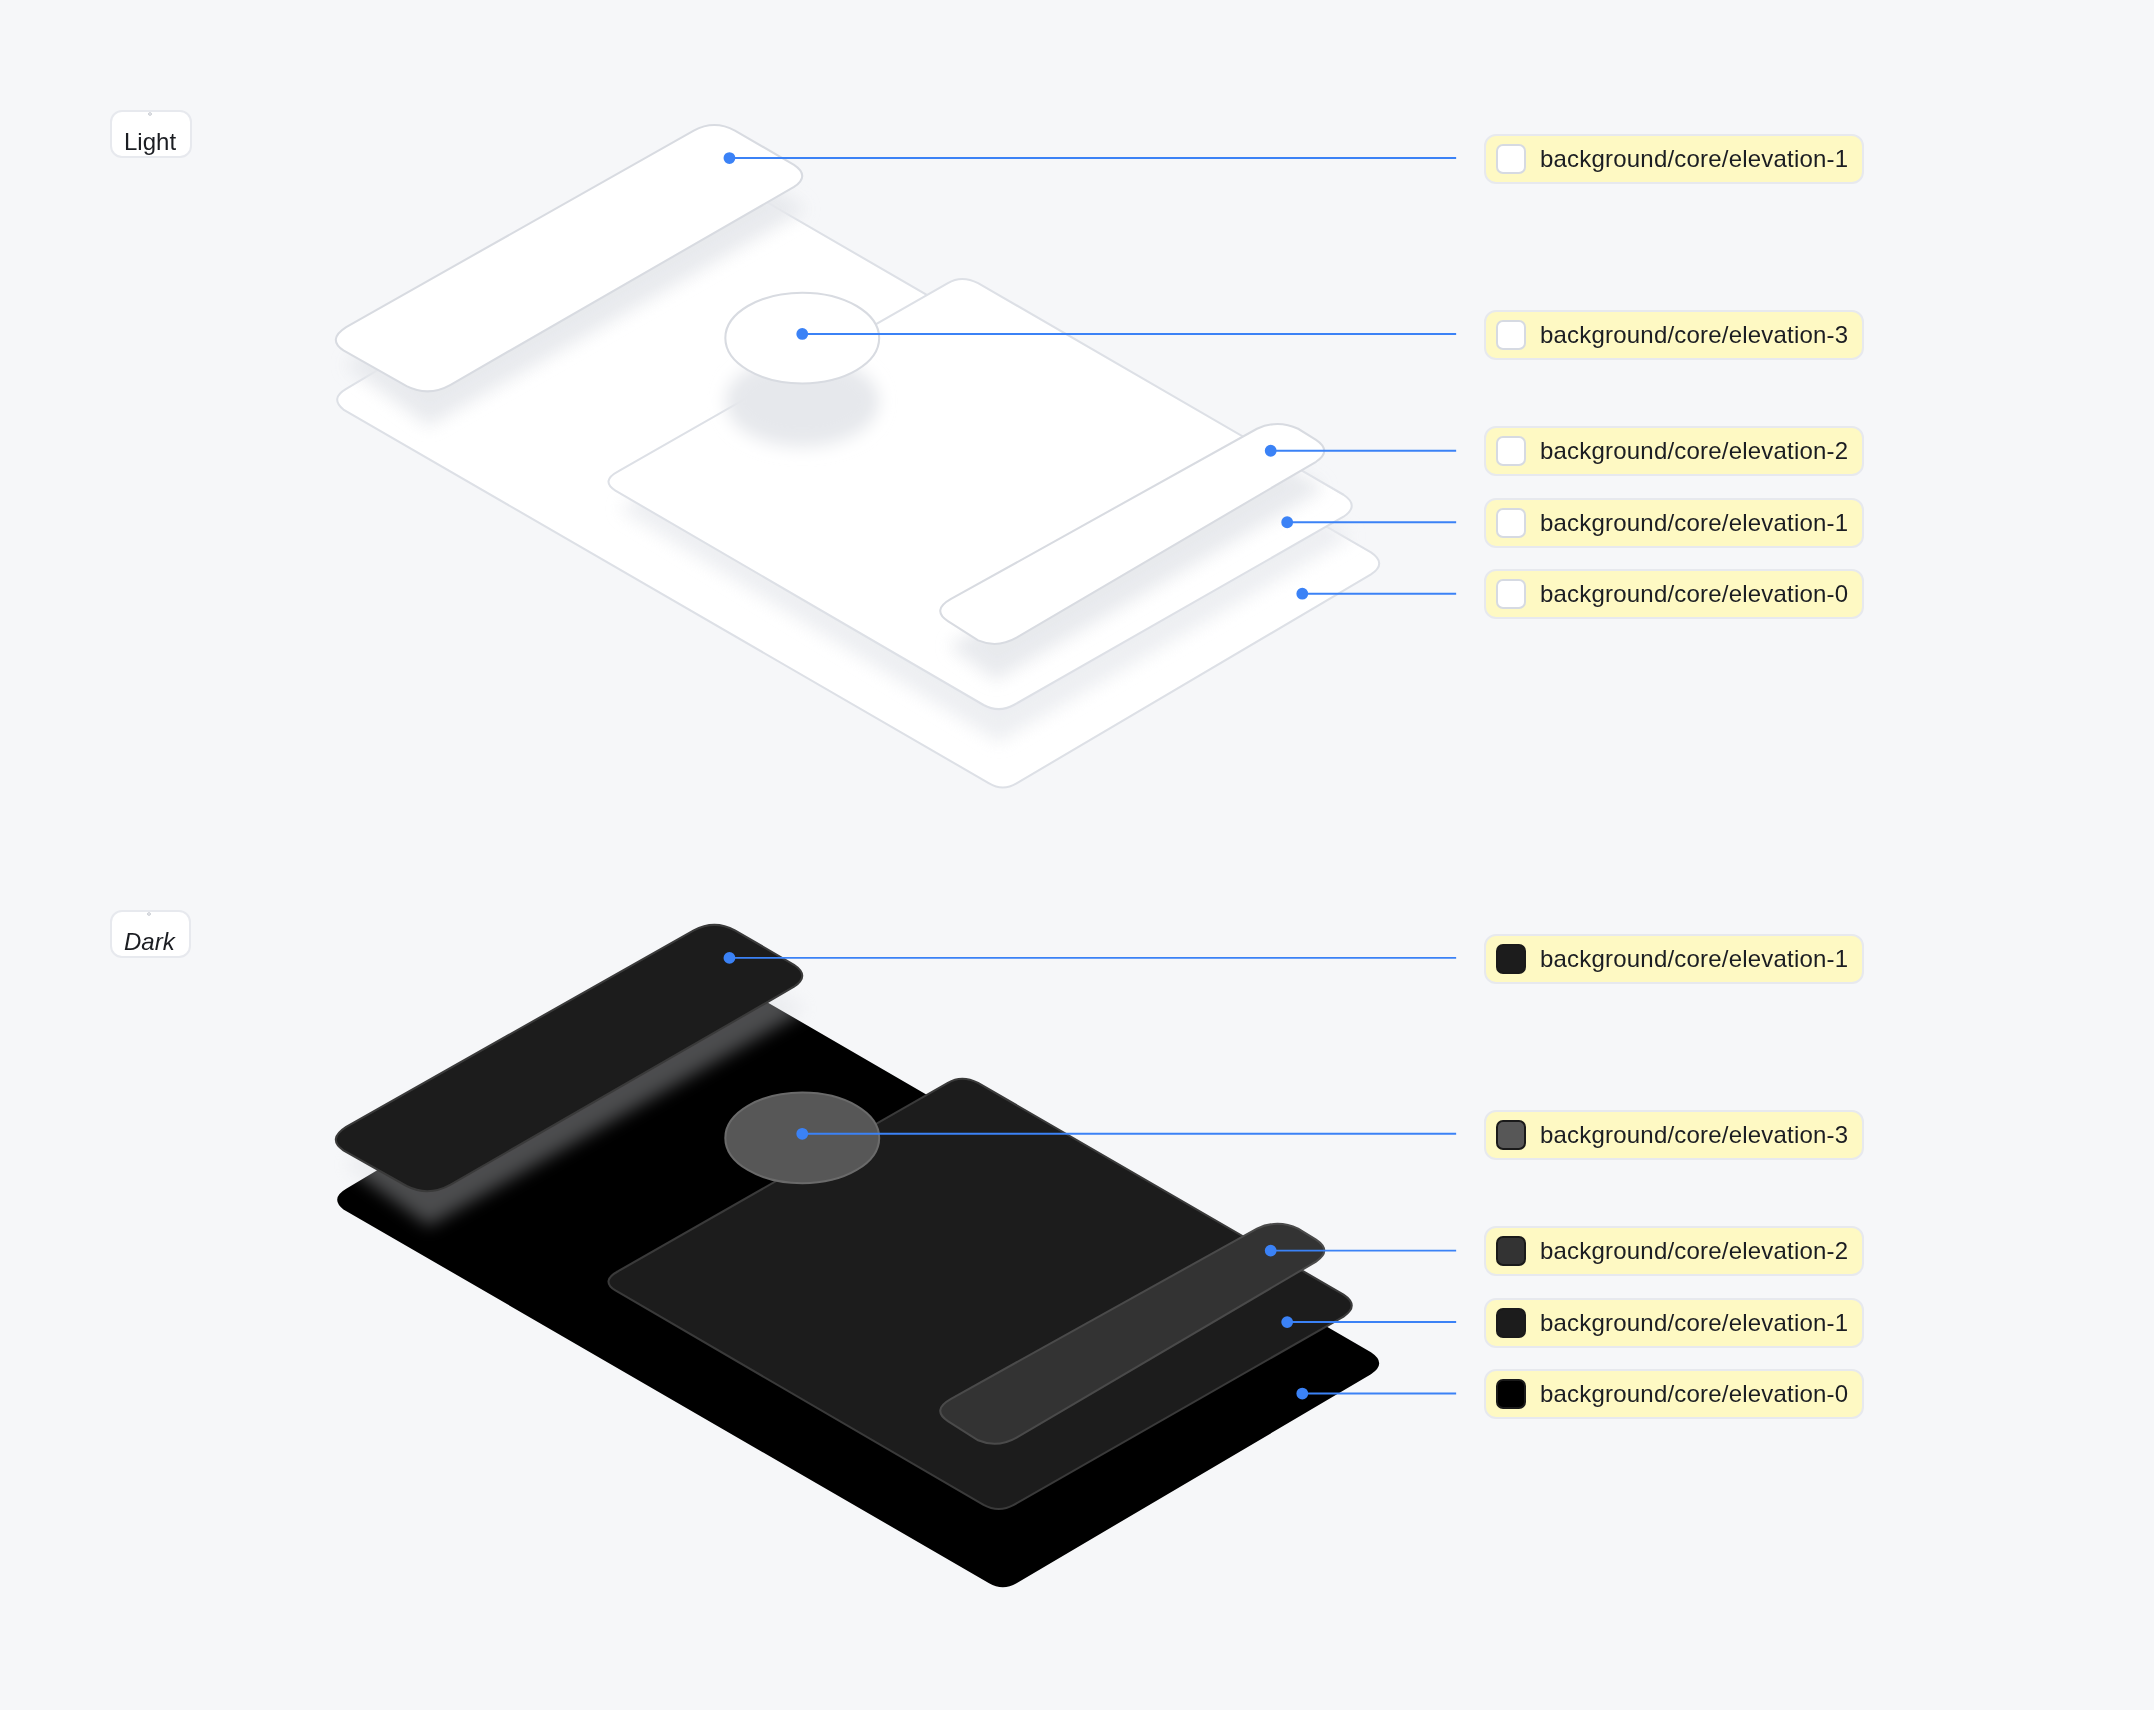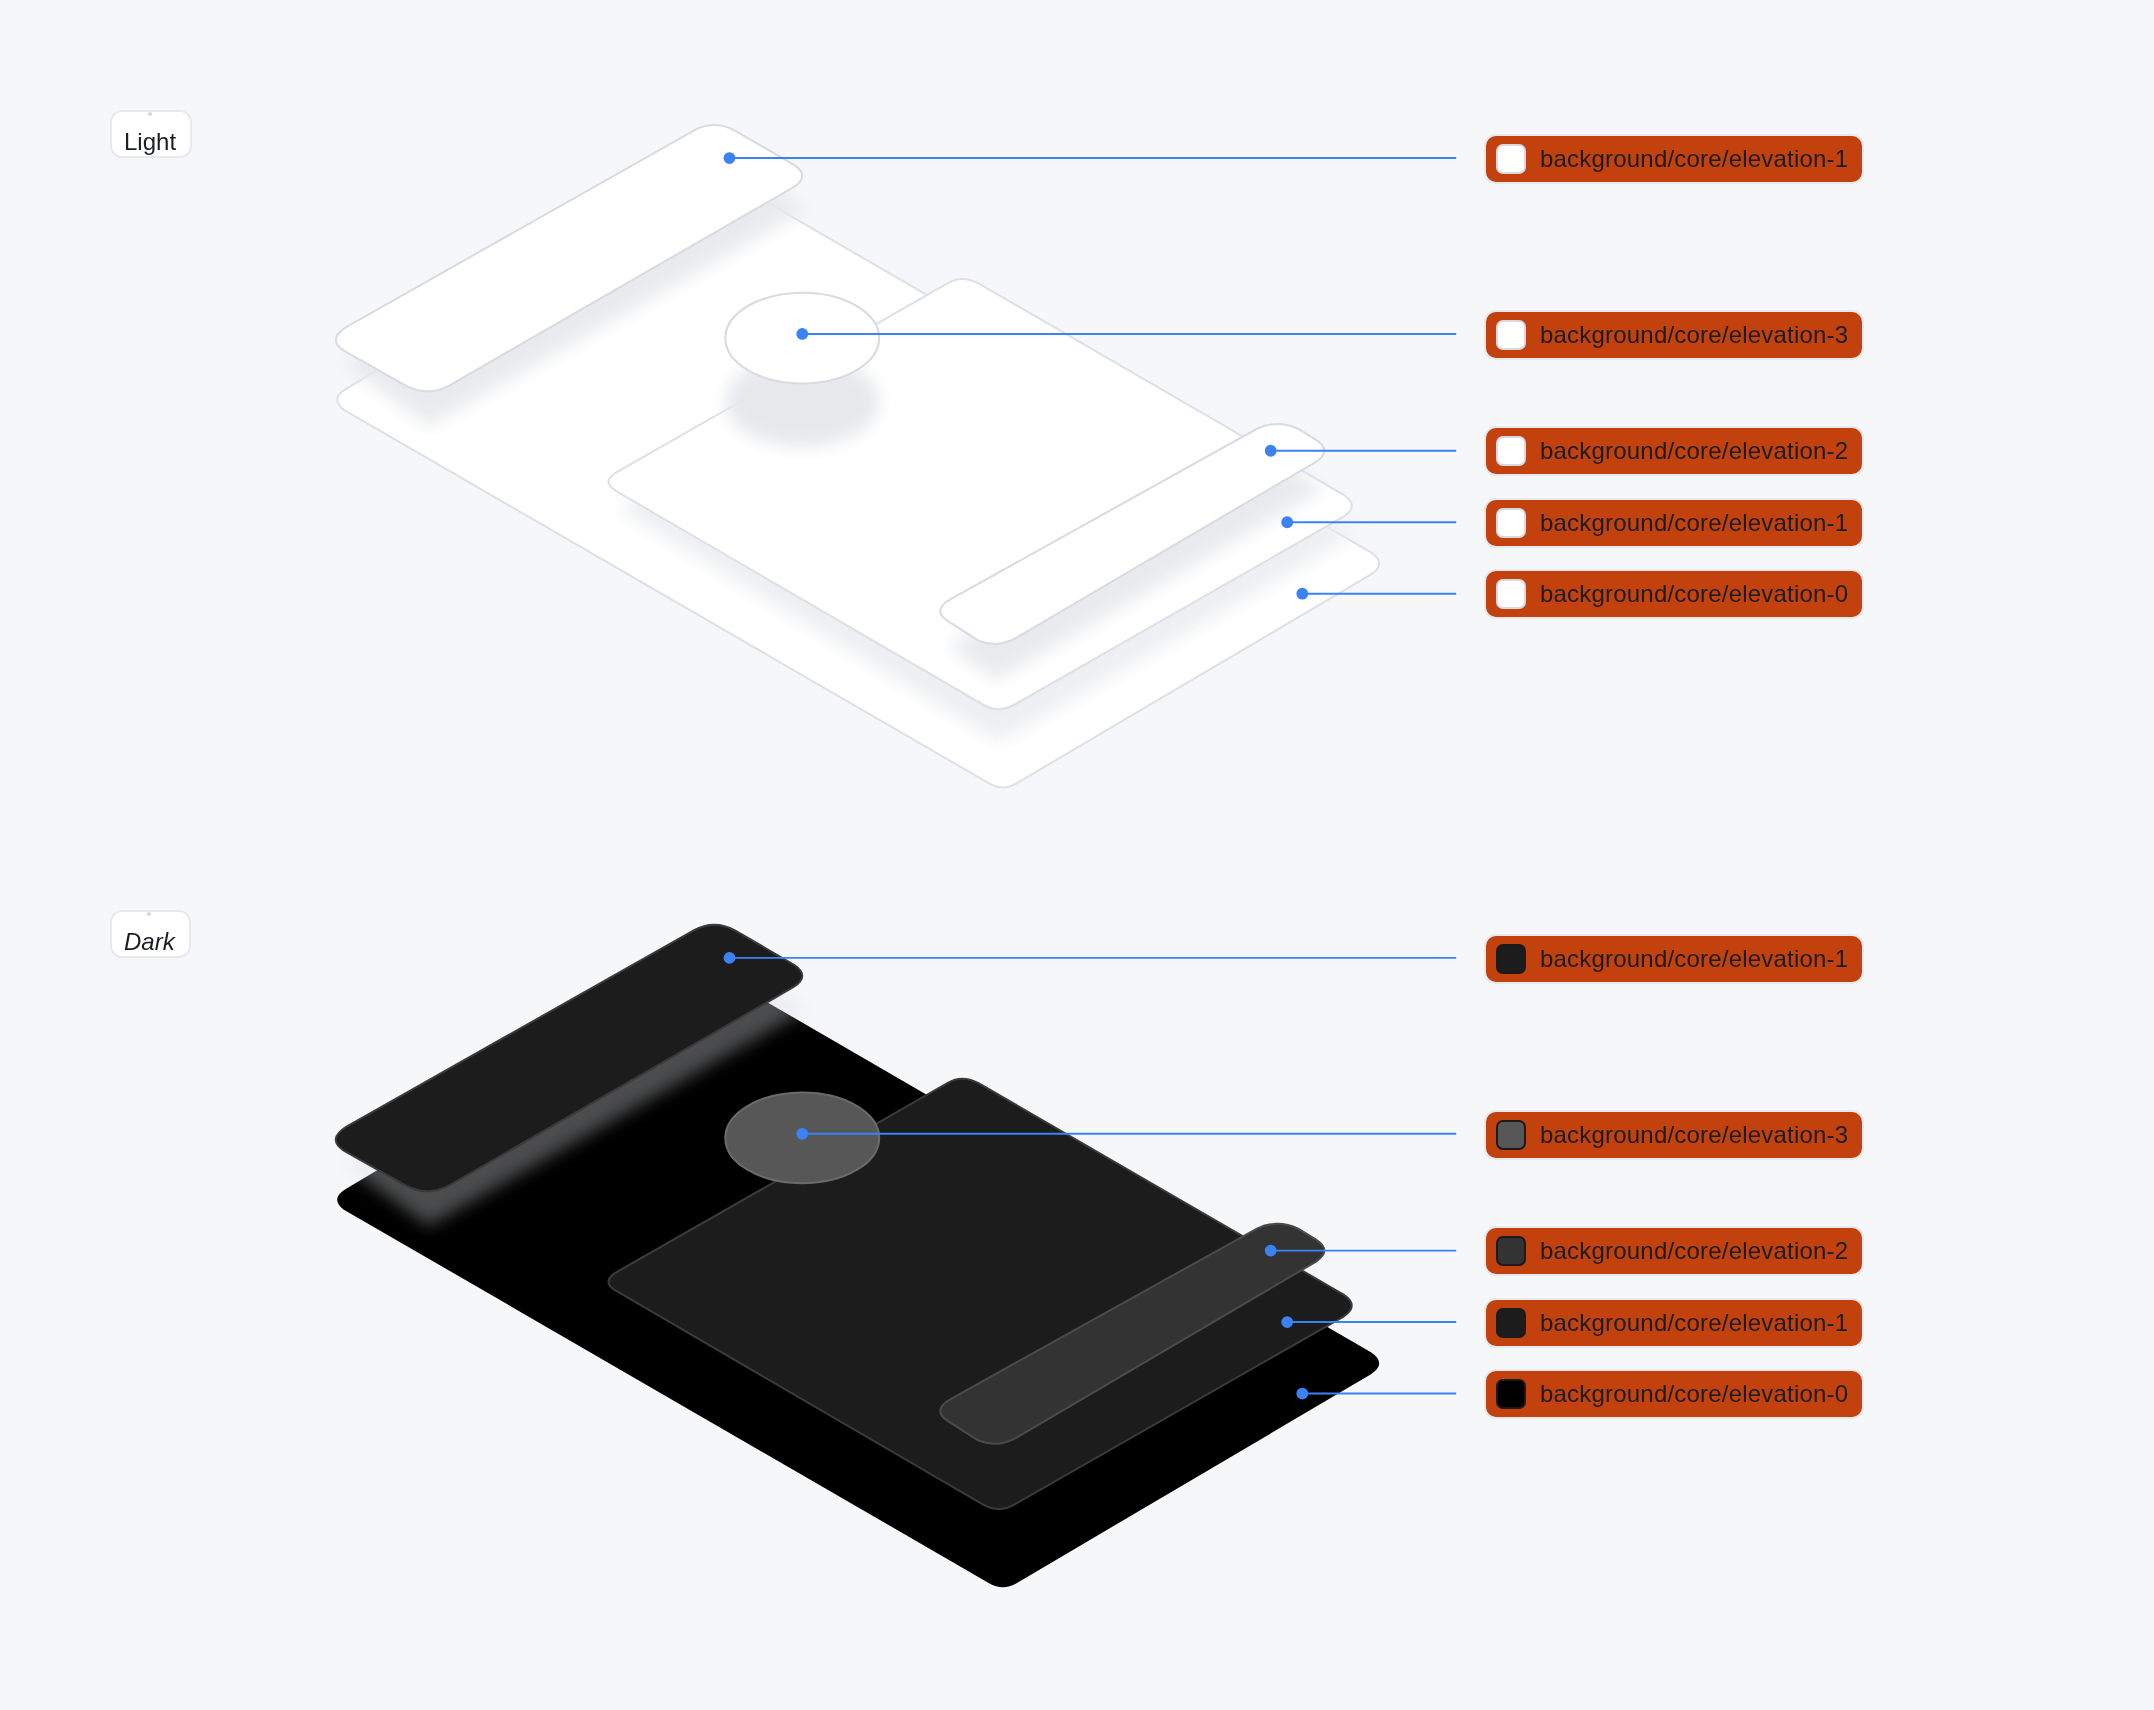--- a/index.html
+++ b/index.html
@@ -4,21 +4,21 @@
 <style>
   html, body { margin:0; padding:0; }
   body { width:2154px; height:1711px; background:#f6f7f9; position:relative; overflow:hidden;
          font-family:"Liberation Sans", "DejaVu Sans", sans-serif; color:#1b1d22; }
   .stage { position:absolute; left:0; top:0; width:2154px; height:1711px; }
   .mode-chip { position:absolute; display:flex; align-items:center; gap:12px; height:48px; padding:0 14px 0 12px;
                background:#fff; border:2px solid #e7e9ee; border-radius:12px; box-sizing:border-box;
                font-size:24px; color:#1b1d22;flex-direction:column; }
   .mode-chip svg { width:28px; height:28px; }
   .token-chip { position:absolute; display:flex; align-items:center; gap:14px; height:50px; padding:0 14px 0 10px;
-                background:#c2410c; border:2px solid #e7e9ee; border-radius:12px; box-sizing:border-box;
+                background:#fef9c3; border:2px solid #e7e9ee; border-radius:12px; box-sizing:border-box;
                 font-size:24px; letter-spacing:0.2px; color:#1b1d22; white-space:nowrap; }
   .swatch { width:30px; height:30px; border-radius:7px; box-sizing:border-box; border:2px solid #d6dae2; flex:0 0 auto; }
   .swatch.dark { border-color:#1a1a1a; }
 </style>
 </head>
 <body>
 
 <svg class="stage" viewBox="0 0 1568 1245" preserveAspectRatio="none" xmlns="http://www.w3.org/2000/svg">
   <defs>
     <filter id="sh" x="-20%" y="-20%" width="140%" height="160%">

